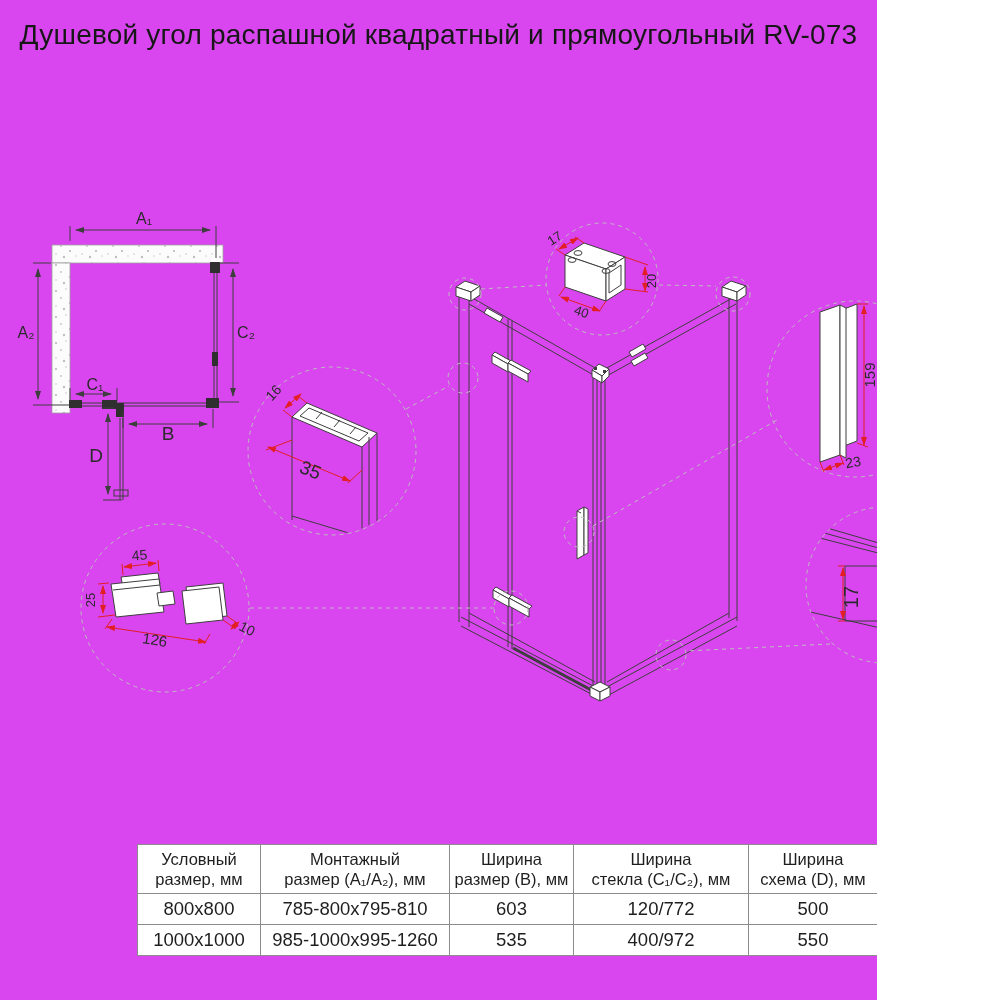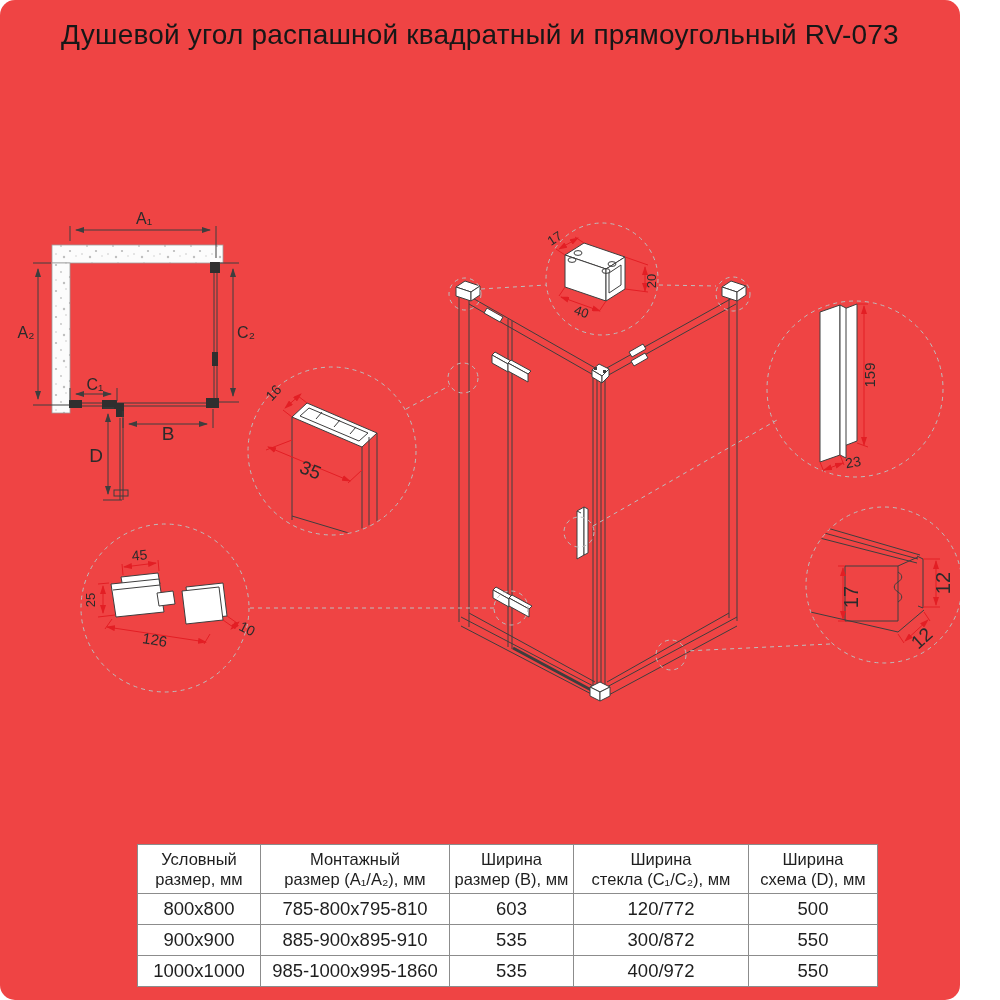--- a/index.html
+++ b/index.html
@@ -1,17 +1,17 @@
 <!DOCTYPE html>
 <html><head>
 <meta charset="utf-8">
 <style>
   html,body{margin:0;padding:0;background:#fff;}
-  .page{position:relative;width:960px;height:1000px;background:#ef4444;overflow:hidden;
-        font-family:"Liberation Sans","DejaVu Sans",sans-serif;border-radius:15px;}
+  .page{position:relative;width:877px;height:1000px;background:#d946ef;overflow:hidden;
+        font-family:"Liberation Sans","DejaVu Sans",sans-serif;}
   .title{position:absolute;top:16px;left:0;width:100%;text-align:center;
          font-size:28px;line-height:37px;color:#171717;letter-spacing:.2px;}
   .art{position:absolute;left:0;top:0;}
   .spec-table{position:absolute;left:137px;top:844px;width:740px;border-collapse:collapse;
               table-layout:fixed;color:#1e1e1e;}
   .spec-table th,.spec-table td{border:1px solid #8c8c8c;text-align:center;vertical-align:middle;
               padding:0;background:#fff;}
   .spec-table th{height:48px;font-weight:normal;font-size:16.5px;line-height:20px;text-align:center;}
   .spec-table td{height:30px;font-size:18.5px;margin-top:44px;}
   svg text{fill:#2b2b2b;font-family:"Liberation Sans","DejaVu Sans",sans-serif;}
@@ -353,28 +353,21 @@
     </thead>
     <tbody>
       <tr>
         <td>800x800</td>
         <td>785-800x795-810</td>
         <td>603</td>
         <td>120/772</td>
         <td>500</td>
       </tr>
       <tr>
-        <td>900x900</td>
-        <td>885-900x895-910</td>
-        <td>535</td>
-        <td>300/872</td>
-        <td>550</td>
-      </tr>
-      <tr>
         <td>1000x1000</td>
-        <td>985-1000x995-1860</td>
+        <td>985-1000x995-1260</td>
         <td>535</td>
         <td>400/972</td>
         <td>550</td>
       </tr>
     </tbody>
   </table>
 </div>
 
 </body></html>

